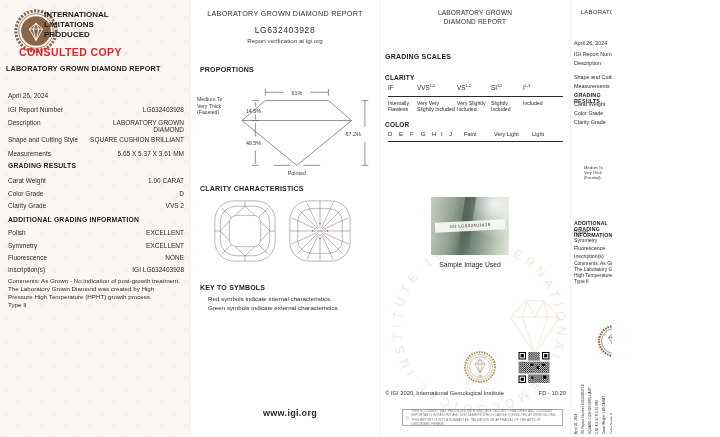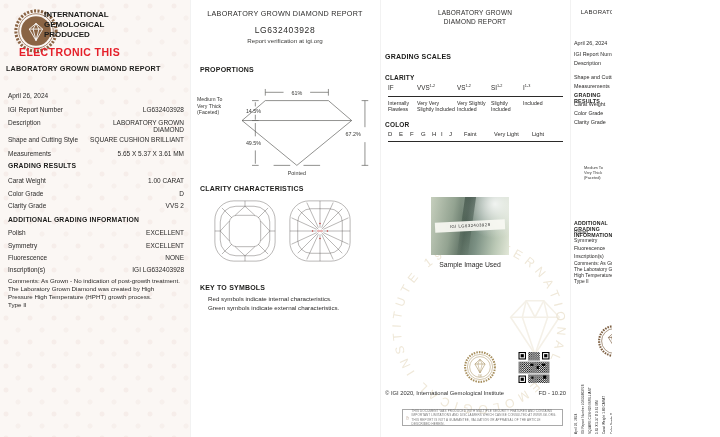--- a/index.html
+++ b/index.html
@@ -55,25 +55,25 @@
     <g stroke="#fff" stroke-width="0.9" fill="none">
       <path d="M24 16 L31 22 L24 34 L17 22 Z"></path>
         <path d="M17 22 H31"></path>
       <path d="M24 16 L21 22 L24 34"></path>
         <path d="M24 16 L27 22 L24 34"></path>
     </g>
   </svg>
 
   <div class="abs" style="left:44px;top:10px;font-size:8px;font-weight:bold;line-height:1.28;color:#1c1c1a">
     <div>INTERNATIONAL</div>
-    <div>GEMOLOGICAL</div>
+    <div>LIMITATIONS</div>
     <div>PRODUCED</div>
   </div>
 
-  <div class="abs" style="left:19px;top:46px;font-size:10.5px;font-weight:bold;letter-spacing:.4px;color:#e5202a">ELECTRONIC THIS</div>
+  <div class="abs" style="left:19px;top:46px;font-size:10.5px;font-weight:bold;letter-spacing:.4px;color:#e5202a">CONSULTED COPY</div>
 
   <div class="sh" style="left:6px;top:64px;font-size:7.2px">LABORATORY GROWN DIAMOND REPORT</div>
 
   <div class="abs" style="left:8px;top:92px;font-size:6.5px">April 26, 2024</div>
 
   <div class="r" style="left:8px;top:106px;width:176px">
     <span>IGI Report Number</span>
     <span class="vl">LG632403928</span>
   </div>
   <div class="r" style="left:8px;top:119px;width:176px">
@@ -229,20 +229,21 @@
       <circle cx="49" cy="40" r="0.9" fill="#c23434"></circle>
     </g>
   </svg>
 
   <div class="sh" style="left:200px;top:284px;font-size:7px">KEY TO SYMBOLS</div>
   <div class="abs keyline" style="left:208px;top:295px;width:170px">
     <div>Red symbols indicate internal characteristics.</div>
     <div>Green symbols indicate external characteristics.</div>
   </div>
 
+  <div class="abs ctr" style="left:195px;top:408px;width:190px;font-size:9px;font-weight:bold;letter-spacing:.3px">www.igi.org</div>
 
   <div class="fold" style="left:380px"></div>
 
   <svg class="wm" style="left:388px;top:236px" width="182" height="182" viewBox="0 0 170 170">
     <defs>
         <path id="arcP" d="M85,12 a73,73 0 1,1 -0.1,0"></path>
       </defs>
     <text font-size="11.5" fill="#dbcba8" letter-spacing="4.5">
       <textPath href="#arcP">INTERNATIONAL GEMOLOGICAL INSTITUTE 1975</textPath>
     </text>

